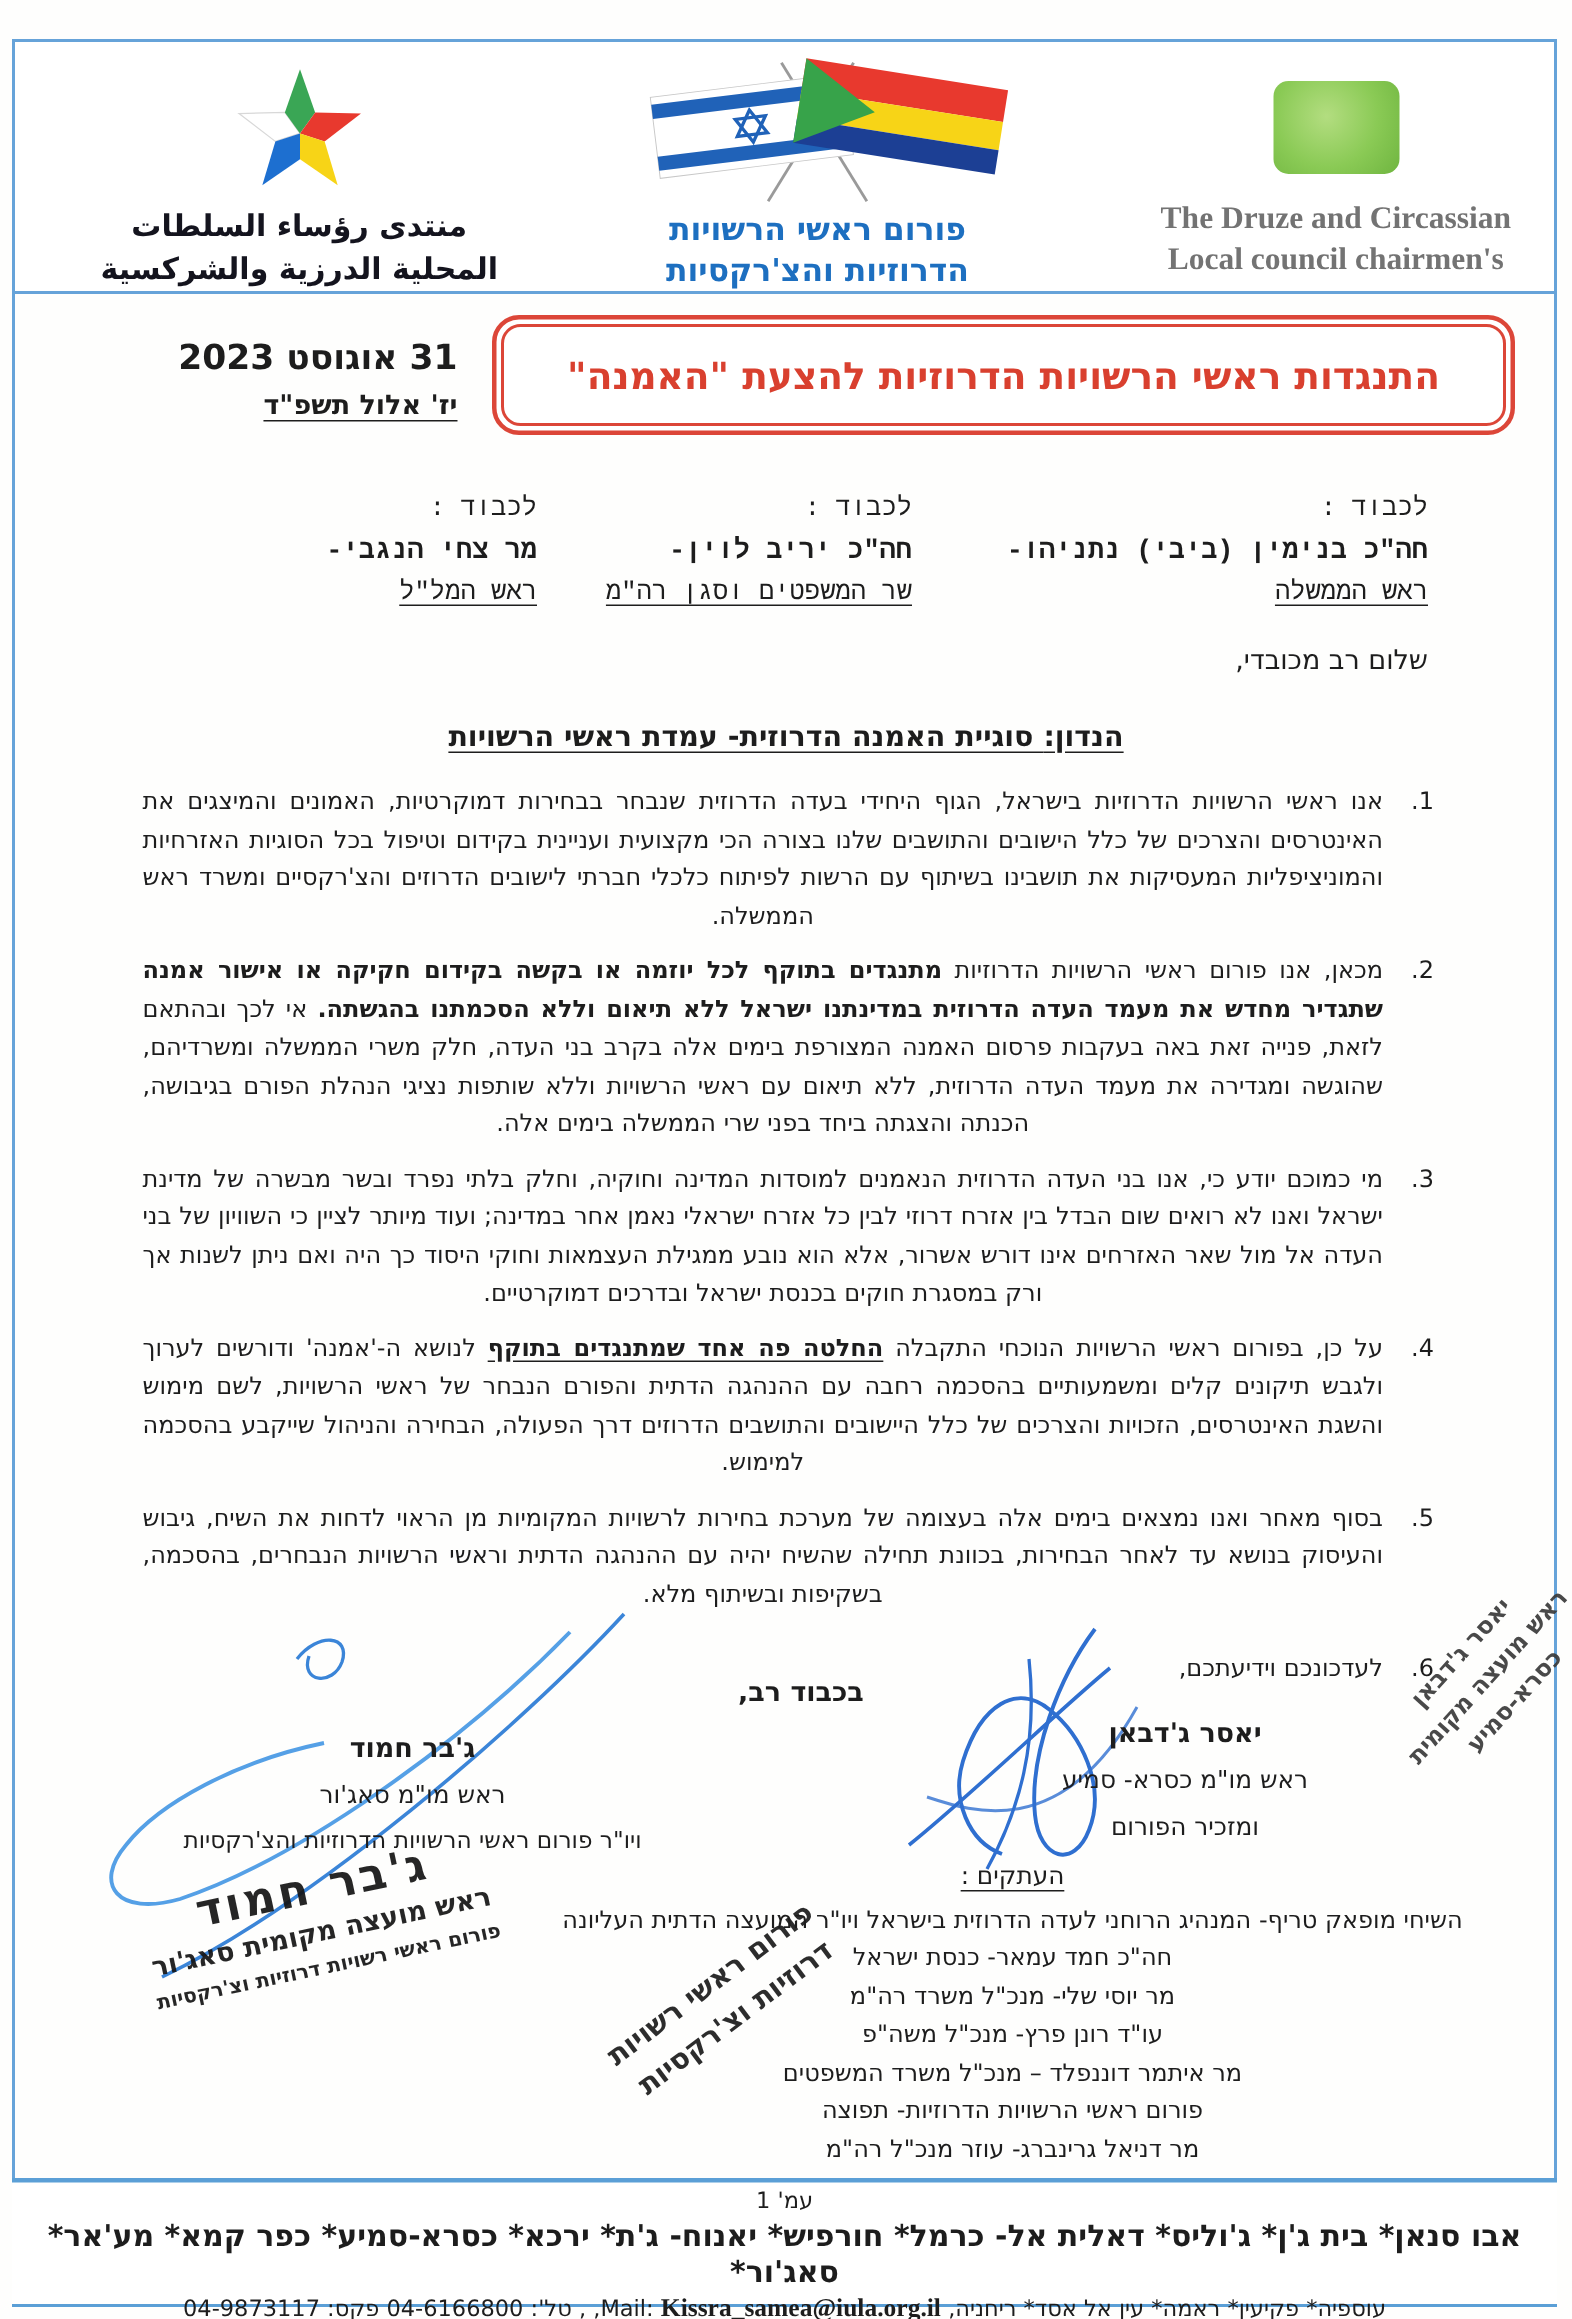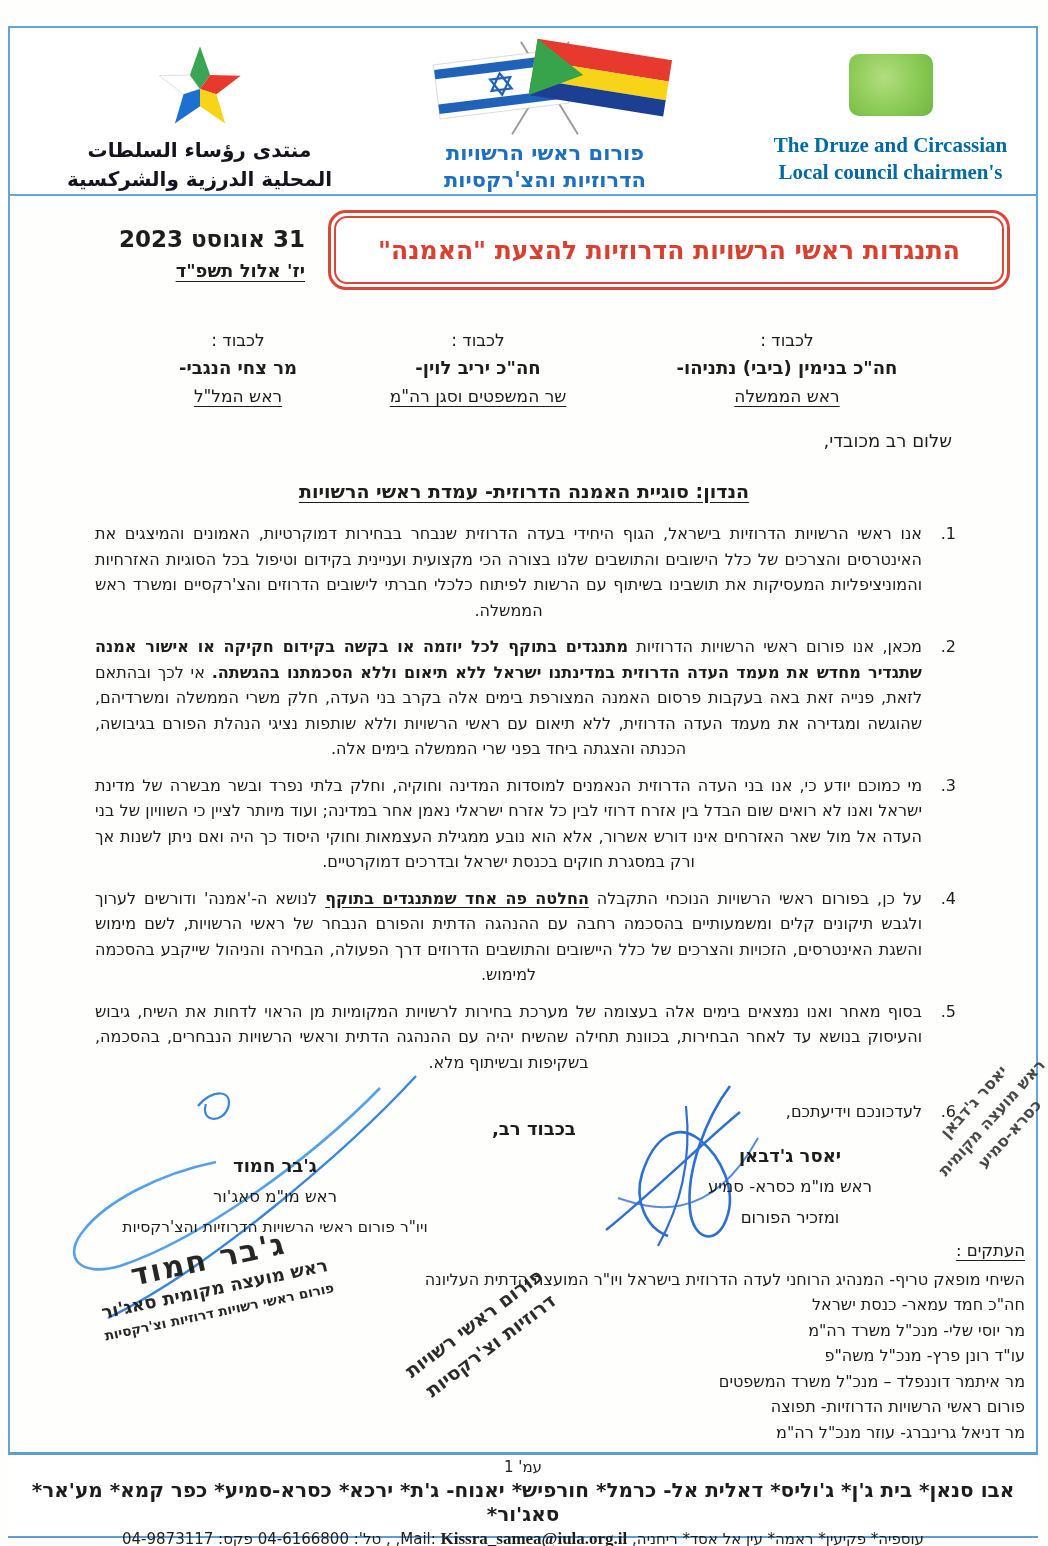--- a/index.html
+++ b/index.html
@@ -5,38 +5,38 @@
   html,body{margin:0;padding:0;background:#e9e9e9;}
   .page{position:relative;width:1048px;height:1546px;margin:0 auto;background:#fefefd;
         font-family:"DejaVu Sans",sans-serif;color:#1d1d1d;overflow:hidden;direction:rtl;}
   .frame{position:absolute;left:8px;top:26px;width:1030px;height:1512px;
          border:2px solid #66a3d9;box-sizing:border-box;pointer-events:none;}
   
   .header{position:absolute;left:8px;top:26px;width:1030px;height:170px;border:2px solid #66a3d9;
           box-sizing:border-box;display:flex;flex-direction:row-reverse;align-items:stretch;background:#fff;padding-left:44px;}
   .hcell{flex:1;display:flex;flex-direction:column;align-items:center;justify-content:flex-start;padding-top:10px;}
   .hcell.center{flex:1.25;}
-  .h-en{font-family:"Liberation Serif",serif;font-weight:bold;font-size:21px;color:#0369a1;
+  .h-en{font-family:"Liberation Serif",serif;font-weight:bold;font-size:21px;color:#737373;
         text-align:center;line-height:27px;margin-top:16px;direction:ltr;}
   .h-he{font-weight:bold;font-size:21px;color:#1d6fc0;text-align:center;line-height:27px;margin-top:2px;}
   .h-ar{font-weight:bold;font-size:20px;color:#14141e;text-align:center;line-height:29px;margin-top:6px;direction:rtl;}
   .greenlogo{width:84px;height:62px;border-radius:10px;margin-top:16px;
              background:radial-gradient(circle at 42% 38%,#b3dd80,#8aca55 55%,#6fb540);}
   
   .banner{position:absolute;left:328px;top:210px;width:682px;height:80px;box-sizing:border-box;
           border:3px solid #dc4638;border-radius:18px;padding:3px;background:#fff;}
   .banner-in{width:100%;height:100%;box-sizing:border-box;border:2px solid #dc4638;border-radius:13px;
              display:flex;align-items:center;justify-content:center;}
   .banner-title{font-weight:bold;font-size:25px;color:#d9402f;white-space:nowrap;}
   
   .date{position:absolute;left:55px;top:226px;width:250px;text-align:right;}
   .date-g{font-weight:bold;font-size:23px;}
   .date-h{font-weight:bold;font-size:18px;text-decoration:underline;text-underline-offset:4px;margin-top:8px;}
   
-  .rec{position:absolute;top:326px;text-align:center;font-size:17px;line-height:28px;}
+  .rec{position:absolute;top:326px;text-align:right;font-size:17px;line-height:28px;font-family:Liberation Mono, monospace;}
   .rec0{right:96px;width:330px;}
   .rec1{right:440px;width:260px;}
   .rec2{right:690px;width:240px;}
   .rec-name{font-weight:bold;font-size:18px;}
   .rec-role{text-decoration:underline;text-underline-offset:4px;}
   .greeting{position:absolute;right:96px;top:430px;font-size:18px;}
   .subject{position:absolute;left:0;top:480px;width:100%;text-align:center;font-weight:bold;font-size:19px;}
   .subject u{text-underline-offset:4px;}
   
   .bodylist{position:absolute;top:521px;right:92px;left:95px;}
@@ -60,21 +60,21 @@
   .svg-jaber{left:48px;top:1070px;}
   
   .stamp{position:absolute;text-align:center;font-weight:bold;color:#242424;opacity:.92;}
   .stamp-yasser{left:872px;top:1082px;width:240px;transform:rotate(-48deg);font-size:16px;line-height:24px;color:#3a3a3a;}
   .stamp-jaber{left:28px;top:1242px;width:370px;transform:rotate(-12deg);color:#141414;}
   .stamp-jaber .l1{font-size:30px;letter-spacing:2px;line-height:34px;}
   .stamp-jaber .l2{font-size:18px;line-height:26px;}
   .stamp-jaber .l3{font-size:13.5px;line-height:20px;}
   .stamp-forum{left:352px;top:1306px;width:260px;transform:rotate(-37deg);font-size:19px;line-height:28px;color:#1b1b1b;}
   
-  .copies{position:absolute;right:23px;top:1238px;width:670px;text-align:right;font-size:16px;line-height:25.5px;}
+  .copies{position:absolute;right:38px;top:1238px;width:670px;text-align:center;font-size:16px;line-height:25.5px;}
   .copies-h{text-decoration:underline;text-underline-offset:4px;font-size:16.5px;margin-bottom:3px;}
   
   .footer{position:absolute;left:8px;top:1452px;width:1030px;height:86px;box-sizing:border-box;
           border-top:3px solid #5b9fd6;border-bottom:2px solid #5b9fd6;background:#fff;text-align:center;padding-top:3px;}
   .foot-page{font-size:15px;}
   .foot-line1{font-weight:bold;font-size:20px;margin-top:2px;}
   .foot-line2{font-size:15px;margin-top:3px;}
   .foot-line2 .email{font-family:"Liberation Serif",serif;font-weight:bold;font-size:17px;direction:ltr;unicode-bidi:embed;}
   .foot-line2 .ltr{direction:ltr;unicode-bidi:embed;}
 </style>

